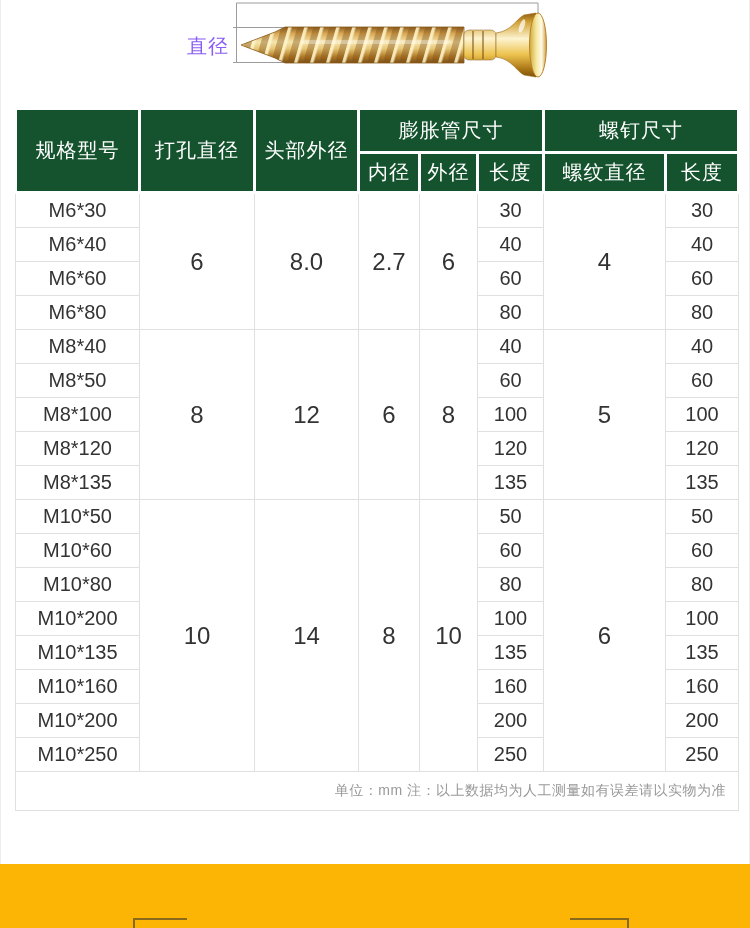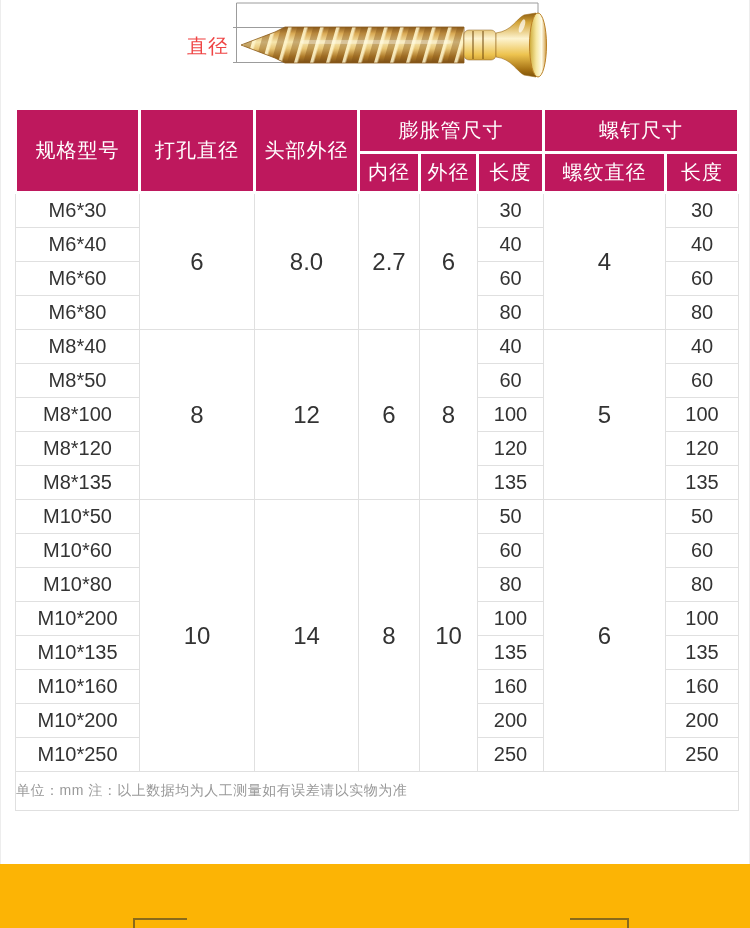--- a/index.html
+++ b/index.html
@@ -11,42 +11,42 @@
   .content {
     position:absolute; top:0; left:0; right:0; bottom:64px;
     background:#fff; box-sizing:border-box;
     border-left:1px solid #ededed; border-right:1px solid #ededed;
   }
   
   .hero { position:relative; height:107px; }
   .hero svg { position:absolute; top:0; left:0; }
   .dia-label {
     position:absolute; left:184px; top:33px; width:44px;
-    font-size:20px; color:#ef4444; text-align:right; letter-spacing:1px;
+    font-size:20px; color:#8b5cf6; text-align:right; letter-spacing:1px;
   }
   
   table.spec {
     border-collapse:collapse; table-layout:fixed;
     width:723px; margin-left:13px;
   }
   table.spec th {
-    background:#be185d; color:#ffffff; font-weight:400;
+    background:#14532d; color:#ffffff; font-weight:400;
     font-size:20px; border:3px solid #ffffff; letter-spacing:1px;
     padding:0; text-align:center;
   }
   table.spec thead tr.group-row th { height:41px; }
   table.spec thead tr.sub-row th { height:37px;margin-top:46px; }
   table.spec td {
     border:1px solid #e0e0e0; text-align:center; vertical-align:middle;
     font-size:20px; color:#333333; height:33px; padding:0;
   }
   table.spec td.big { font-size:24px; }
   table.spec td.note-cell {
     height:38px; font-size:14px; color:#999999;
-    text-align:left; padding-right:12px; letter-spacing:0.5px;
+    text-align:right; padding-right:12px; letter-spacing:0.5px;
   }
   
   .band {
     position:absolute; left:0; right:0; bottom:0; height:64px;
     background:#fcb405;
   }
   .band .frame-corner-left {
     position:absolute; left:133px; top:54px; width:52px; height:10px;
     border-top:2px solid #8a6a1a; border-left:2px solid #8a6a1a;
   }

